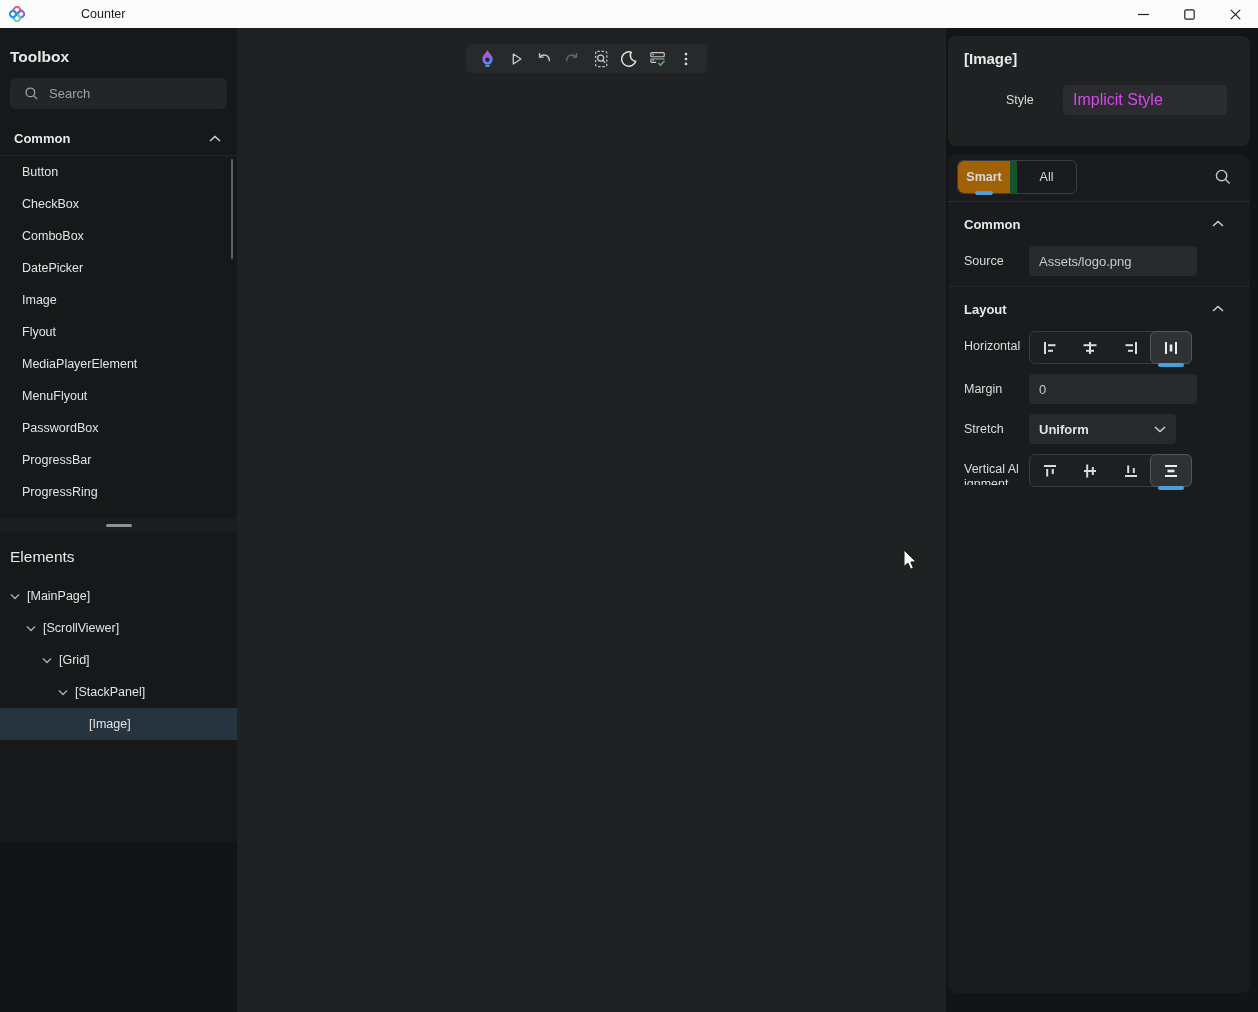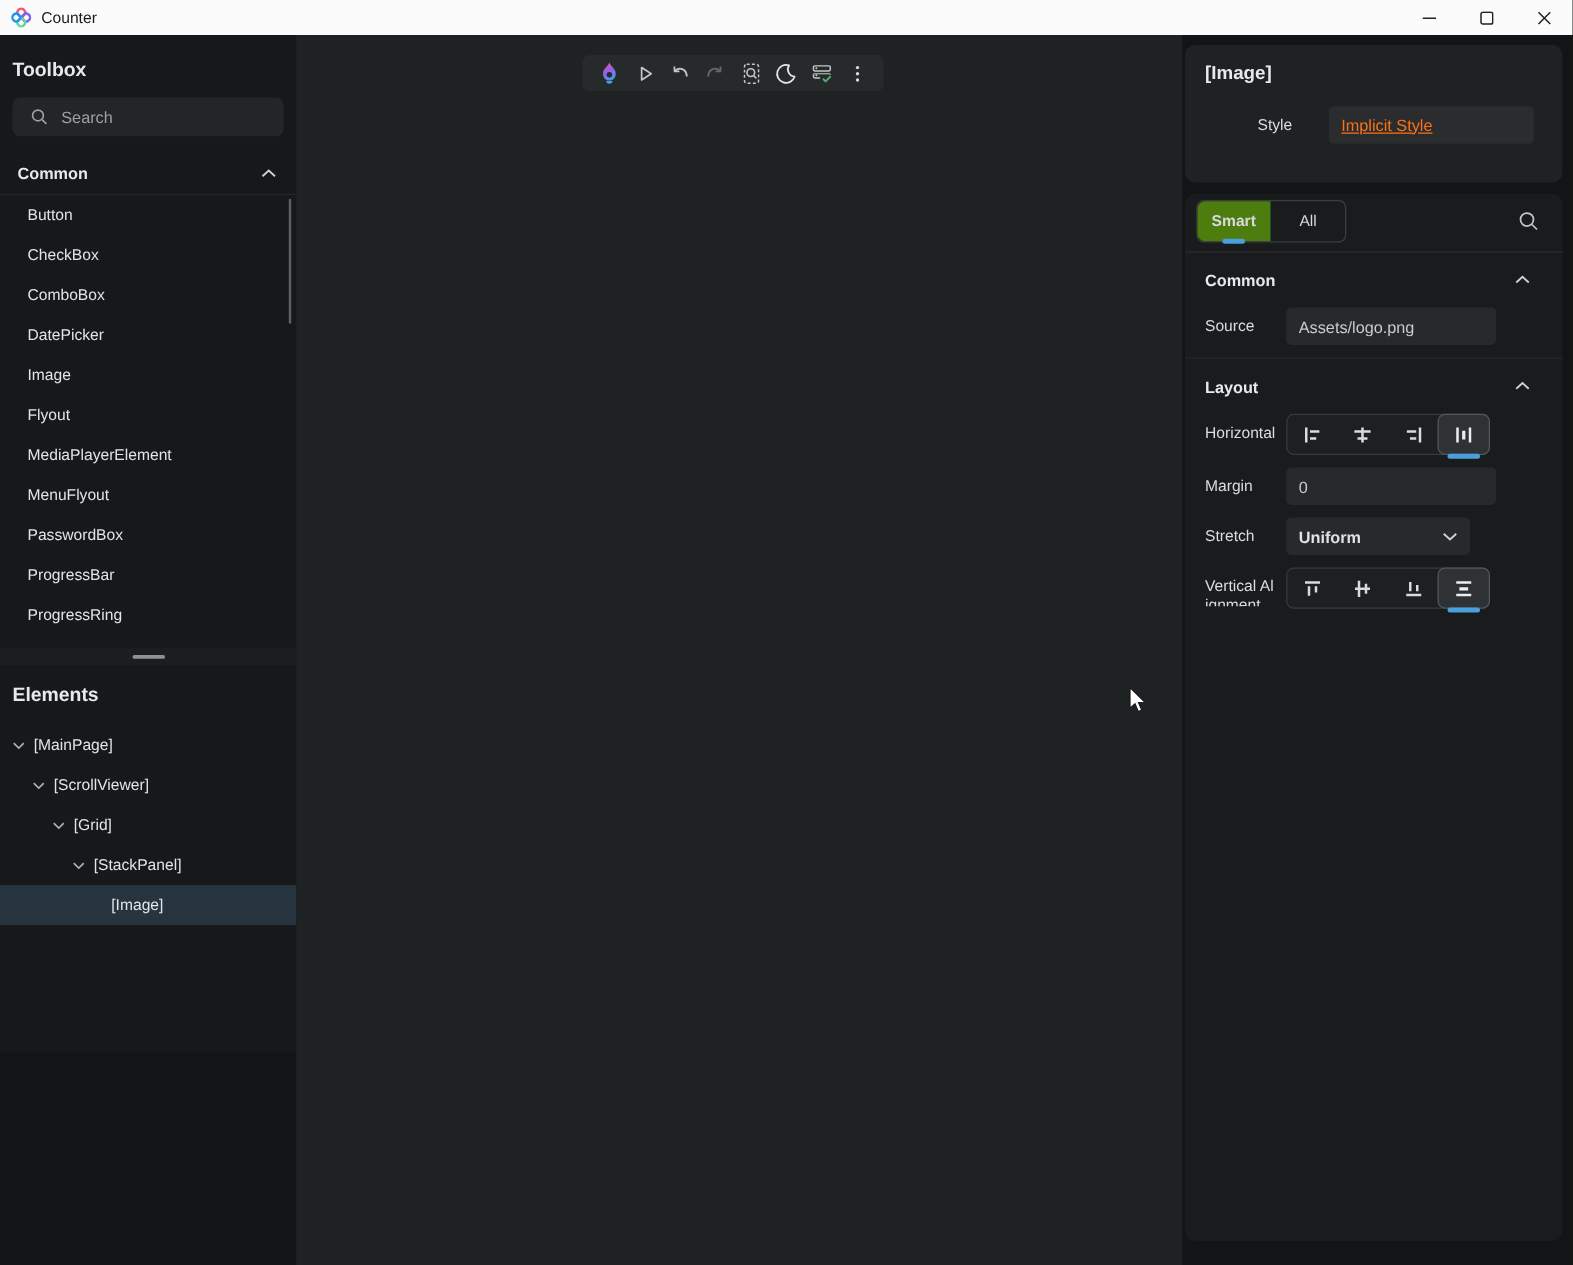--- a/index.html
+++ b/index.html
@@ -3,21 +3,21 @@
 <meta charset="utf-8">
 <style>
   * { margin:0; padding:0; box-sizing:border-box; }
   html,body { width:1258px; height:1012px; overflow:hidden; background:#121415;
     font-family:"Liberation Sans", sans-serif; -webkit-font-smoothing:antialiased; }
 
   
   .titlebar { position:absolute; left:0; top:0; width:1258px; height:28px; background:#fbfbfb;
     display:flex; align-items:center; z-index:50; }
   .titlebar .appicon { width:16px; height:16px; margin:0 8px 0 9px; }
-  .titlebar .title { font-size:12.5px; color:#1b1b1b; }
+  .titlebar .title { font-size:12.5px; color:#1b1b1b;margin-left:48px; }
   .wincontrols { position:absolute; right:0; top:0; height:28px; display:flex; }
   .winbtn { width:46px; height:28px; display:flex; align-items:center; justify-content:center; color:#222; }
 
   
   .left-panel { position:absolute; left:0; top:28px; width:237px; height:814px; background:#16181a; color:#e7e9ea; }
   .canvas { position:absolute; left:237px; top:28px; width:709px; height:984px; background:#1f2223; }
   .right-panel { position:absolute; left:946px; top:28px; width:312px; height:984px; background:#121415; color:#e7e9ea; }
 
   
   .tb-title { font-size:15.5px; font-weight:bold; padding:20px 10px 12px 10px; }
@@ -29,21 +29,21 @@
   .tb-section-header { display:flex; align-items:center; justify-content:space-between;
     padding:0 16px 0 14px; height:34px; margin-top:13px; border-bottom:1px solid #222527; }
   .tb-section-header .lbl { font-size:13px; font-weight:bold; }
   .tb-list { position:relative; }
   .tb-item { height:32px; display:flex; align-items:center; padding-left:22px; font-size:12.5px; color:#e2e4e5; }
   .tb-scrollbar { position:absolute; right:4px; top:3px; width:2px; height:100px; background:#5c6062; border-radius:2px; }
   .splitter { height:14px; display:flex; align-items:center; justify-content:center; background:#1b1e1f; margin-top:10px; }
   .splitter .handle { width:26px; height:3px; border-radius:2px; background:#8f9294; }
 
   
-  .el-title { font-size:15.5px; font-weight:bold; padding:16px 10px 14px 10px; }
+  .el-title { font-size:15.5px; font-weight:normal; padding:16px 10px 14px 10px; }
   .tree-row { height:32px; display:flex; align-items:center; font-size:12.5px; color:#e2e4e5; position:relative; }
   .tree-row.selected { background:#263440; }
   .tree-row .chev { display:flex; align-items:center; }
 
   
   .cv-toolbar { position:absolute; left:229px; top:16px; width:241px; height:29px; background:#272a2b; border-radius:6px;
     display:flex; align-items:center; justify-content:space-evenly; padding:0 6px; }
   .cv-toolbar .ticon { display:flex; align-items:center; justify-content:center; width:26px; height:24px; }
   .device { position:absolute; left:88px; top:80px; width:525px; height:884px; background:#1a1c1d;
     border:1.5px solid #6f7273; border-radius:28px; }
@@ -54,27 +54,27 @@
     border-radius:9px; font-size:11px; color:#0c2e49; display:flex; align-items:center; white-space:nowrap; }
   .cursor { position:absolute; left:664px; top:521px; }
 
   
   .card { background:#1f2122; border-radius:8px; margin:0 8px 0 2px; }
   .card.header-card { margin-top:8px; height:110px; padding:14px 16px; }
   .card.props-card { margin-top:9px; height:838px; background:#191b1d; position:relative; }
   .insp-title { font-size:15px; font-weight:bold; }
   .insp-row { display:flex; align-items:center; margin-top:18px;margin-left:42px; }
   .insp-label { width:57px; font-size:12.5px; color:#dadcdd; flex-shrink:0; }
-  .insp-input { width:164px; height:30px; background:#2a2c2e; border:none; border-radius:4px; color:#f97316;
-    font-size:13px; padding:0 10px; outline:none; font-family:"Liberation Sans", sans-serif;text-decoration:underline; }
+  .insp-input { width:164px; height:30px; background:#2a2c2e; border:none; border-radius:4px; color:#d946ef;
+    font-size:16px; padding:0 10px; outline:none; font-family:"Liberation Sans", sans-serif; }
 
   .tabs-row { height:47px; border-bottom:1px solid #2a2d2f; position:relative; padding:5px 0 0 9px; }
   .tabs-box { width:120px; height:34px; border:1px solid #3b3e40; border-radius:6px; display:flex; overflow:visible; }
   .tab { width:60px; display:flex; align-items:center; justify-content:center; font-size:12.5px; color:#d7d9da; position:relative; }
-  .tab.active { background:#4d7c0f; border-radius:6px 0 0 6px; border-right:1px solid #14532d; font-weight:bold; }
+  .tab.active { background:#a16207; border-radius:6px 0 0 6px; border-right:7px solid #14532d; font-weight:bold; }
   .tab .tab-underline { position:absolute; bottom:-2px; left:50%; transform:translateX(-50%); width:18px; height:4px;
     border-radius:2px; background:#4aa0dd; }
   .props-search { position:absolute; right:18px; top:13px; }
 
   .section-header { display:flex; align-items:center; justify-content:space-between; padding:0 26px 0 16px; height:44px; }
   .section-header .lbl { font-size:13px; font-weight:bold; }
   .prop-row { display:flex; align-items:flex-start; padding-left:16px; margin-bottom:10px; }
   .prop-row .plabel { width:57px; font-size:12.5px; color:#dadcdd; flex-shrink:0; padding-top:8px;
     word-break:break-all; line-height:15px; max-height:31px; overflow:hidden; }
   .prop-input { width:168px; height:30px; background:#27292b; border:none; border-radius:4px; color:#c9cbcd;

